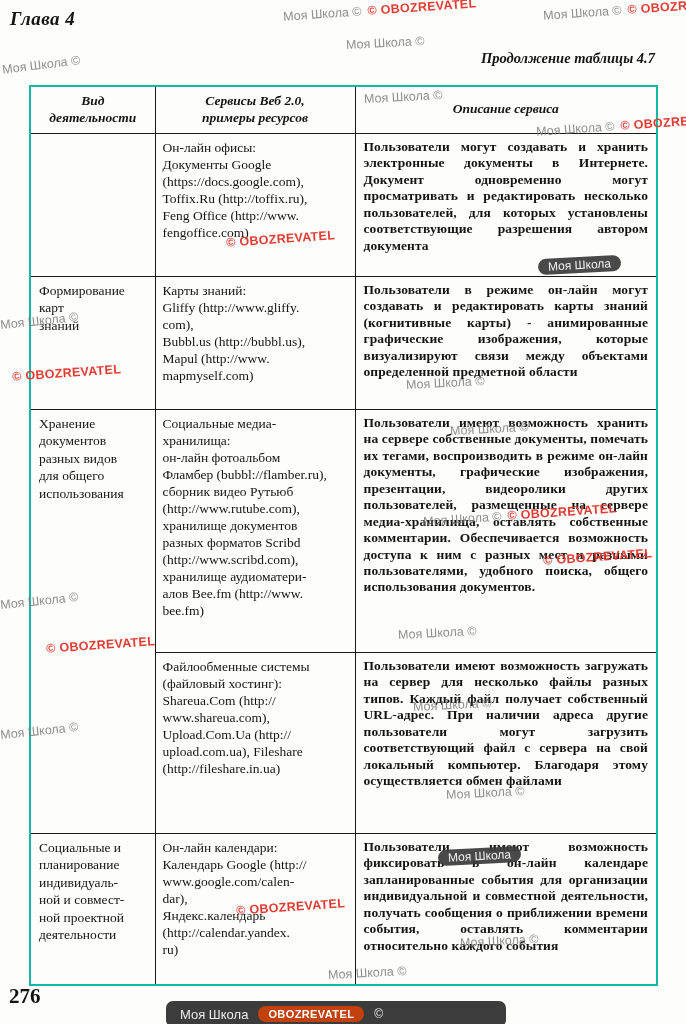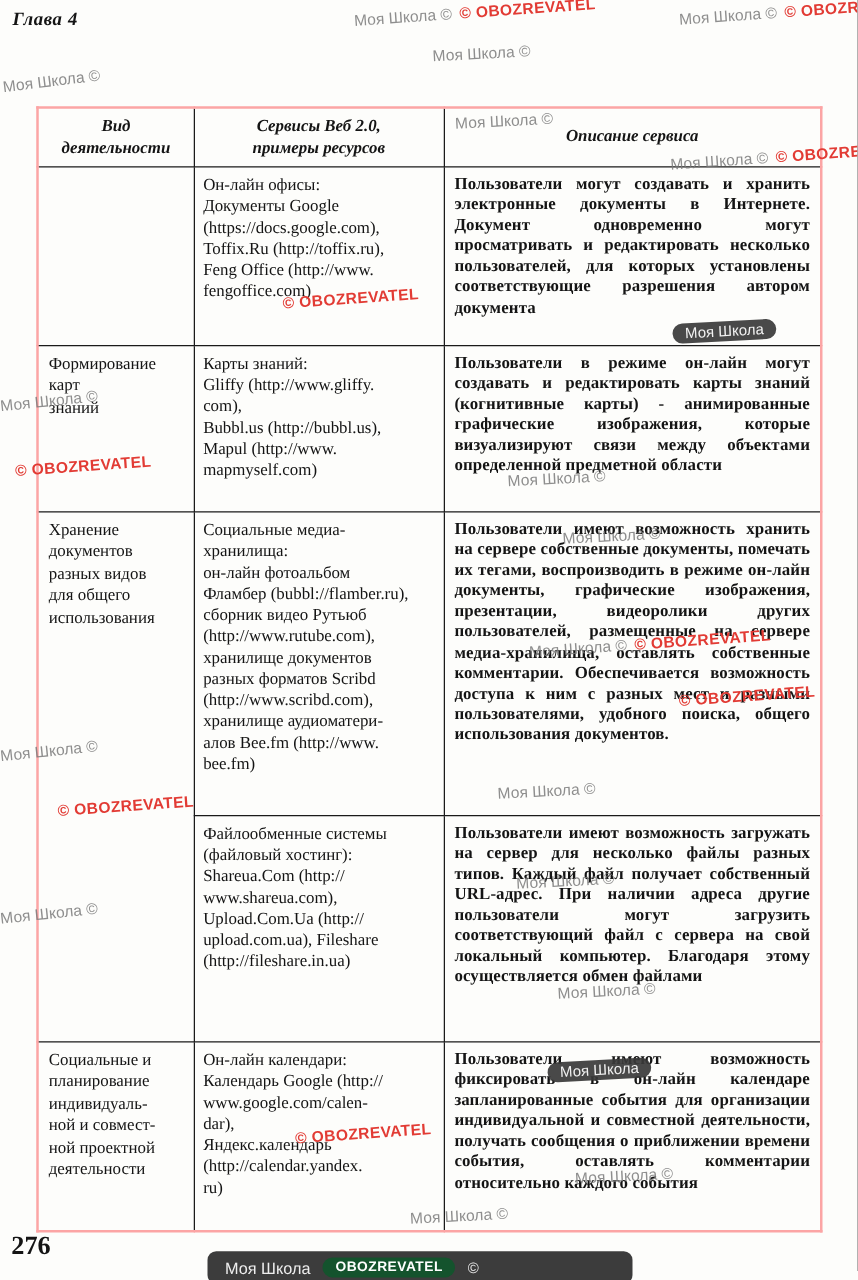--- a/index.html
+++ b/index.html
@@ -7,33 +7,33 @@
     position:relative;
     width:686px;height:1024px;
     margin:0 auto;
     background:#fdfdfb;
     overflow:hidden;
     font-family:"Liberation Serif","DejaVu Serif",serif;
     color:#141414;
   }
   .chapter{
     position:absolute;left:10px;top:8px;
-    font-size:15px;font-weight:bold;font-style:italic;
+    font-size:19px;font-weight:bold;font-style:italic;
     letter-spacing:.5px;
   }
   .caption{
     position:absolute;right:31px;top:50px;
     font-size:14.5px;font-weight:bold;font-style:italic;
   }
   table.doc{
     position:absolute;left:29px;top:85px;
     width:627px;
     border-collapse:collapse;
     table-layout:fixed;
-    border:2px solid #fca5a5;
+    border:2px solid #14b8a6;
   }
   table.doc th, table.doc td{
     border:1px solid #1a1a1a;
     font-size:13.5px;
     vertical-align:top;
     overflow-wrap:break-word;
   }
   table.doc th{
     font-weight:bold;font-style:italic;
     text-align:center;vertical-align:middle;
@@ -89,31 +89,32 @@
     position:absolute;left:166px;top:1001px;
     width:340px;height:26px;
     background:#3c3c3c;border-radius:7px;
     display:flex;align-items:center;gap:10px;
     padding:0 14px;box-sizing:border-box;
     z-index:10;
     font-family:"Liberation Sans","DejaVu Sans",sans-serif;
   }
   .fb-school{color:#ededed;font-size:13px;}
   .fb-pill{
-    background:#14532d;color:#fff;font-weight:700;
+    background:#c2410c;color:#fff;font-weight:700;
     font-size:11px;padding:2px 10px;border-radius:10px;letter-spacing:.4px;
   }
   .fb-copy{color:#ededed;font-size:12px;}
 </style>
 </head>
 <body>
 
 <div class="page">
 
   <div class="chapter">Глава 4</div>
+  <div class="caption">Продолжение таблицы 4.7</div>
 
   <table class="doc">
     <colgroup>
       <col style="width:125px">
       <col style="width:200px">
       <col style="width:302px">
     </colgroup>
     <thead>
       <tr>
         <th>Вид

